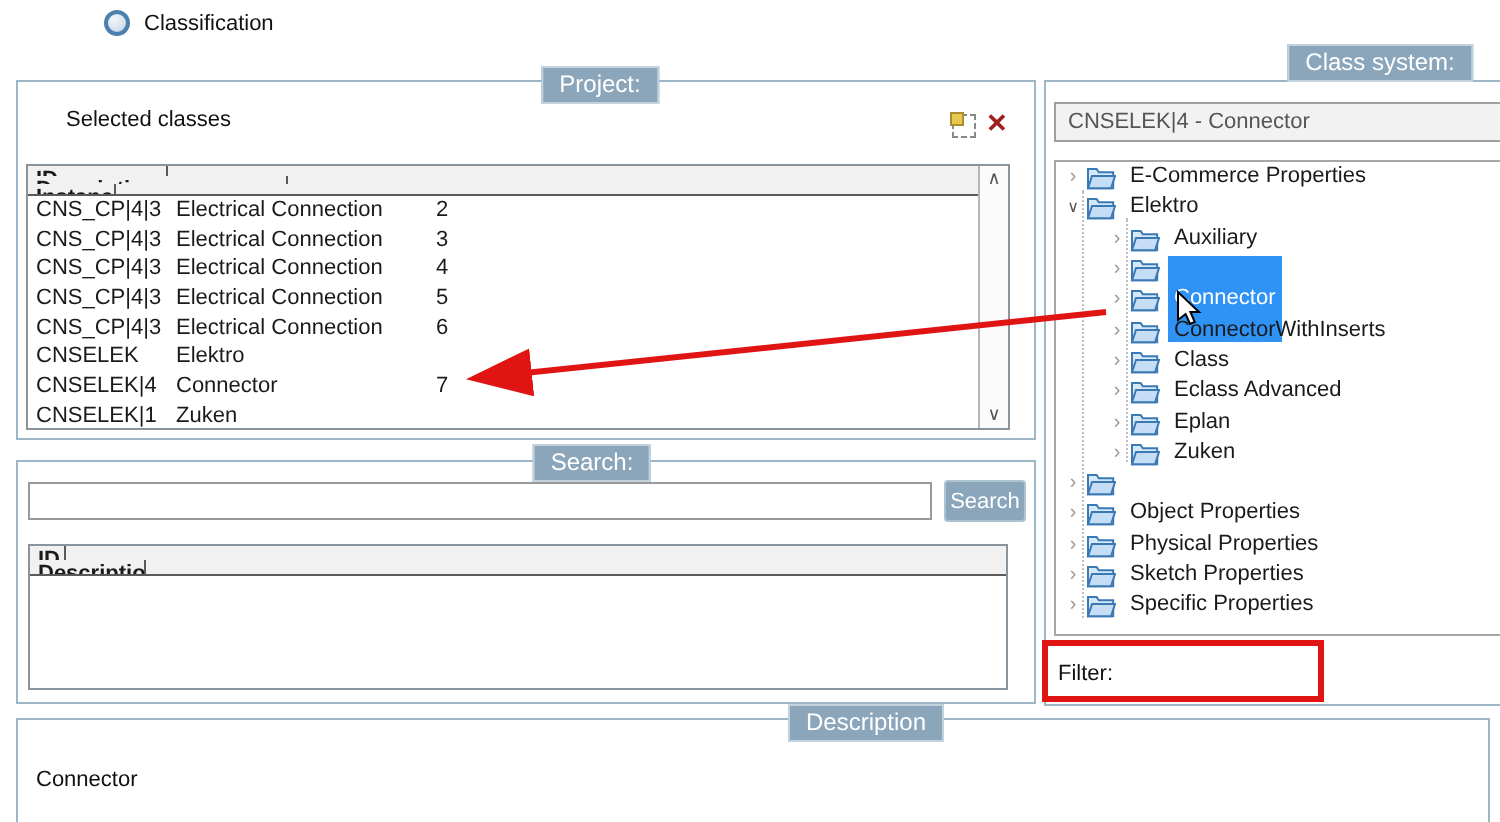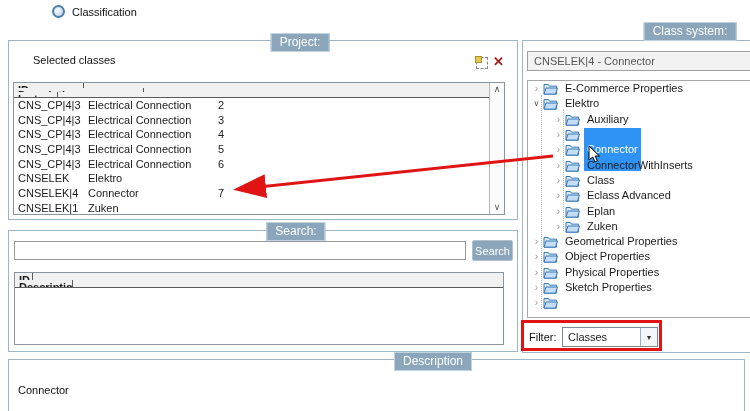--- a/index.html
+++ b/index.html
@@ -253,21 +253,20 @@
             <path d="M3 6 h11.5 l-2 6.1 H1 Z" fill="#c5def5" stroke="#3b79b5"></path>
           </svg></span>
         <span class="tree-label">Zuken</span>
       </div>
       <div class="tree-row" style="padding-left: 2px;">
         <span class="exp">›</span>
         <span class="folder"><svg width="15" height="13" viewBox="0 0 15 13">
             <path d="M1 2.5 h4.3 l1.1 1.6 h7.2 v8 H1 Z" fill="#d6e9f8" stroke="#3b79b5"></path>
             <path d="M3 6 h11.5 l-2 6.1 H1 Z" fill="#c5def5" stroke="#3b79b5"></path>
           </svg></span>
-        <span class="tree-label">Geometrical Properties</span>
       </div>
       <div class="tree-row" style="padding-left: 2px;">
         <span class="exp">›</span>
         <span class="folder"><svg width="15" height="13" viewBox="0 0 15 13">
             <path d="M1 2.5 h4.3 l1.1 1.6 h7.2 v8 H1 Z" fill="#d6e9f8" stroke="#3b79b5"></path>
             <path d="M3 6 h11.5 l-2 6.1 H1 Z" fill="#c5def5" stroke="#3b79b5"></path>
           </svg></span>
         <span class="tree-label">Object Properties</span>
       </div>
       <div class="tree-row" style="padding-left: 2px;">
@@ -285,28 +284,25 @@
             <path d="M3 6 h11.5 l-2 6.1 H1 Z" fill="#c5def5" stroke="#3b79b5"></path>
           </svg></span>
         <span class="tree-label">Sketch Properties</span>
       </div>
       <div class="tree-row" style="padding-left: 2px;">
         <span class="exp">›</span>
         <span class="folder"><svg width="15" height="13" viewBox="0 0 15 13">
             <path d="M1 2.5 h4.3 l1.1 1.6 h7.2 v8 H1 Z" fill="#d6e9f8" stroke="#3b79b5"></path>
             <path d="M3 6 h11.5 l-2 6.1 H1 Z" fill="#c5def5" stroke="#3b79b5"></path>
           </svg></span>
+        <span class="tree-label">Specific Properties</span>
       </div>
     </div>
 
   <span id="filter-label">Filter:</span>
-  <div id="filter-select">
-    <span id="filter-value">Classes</span>
-    <span id="filter-arrow-btn">▼</span>
-  </div>
   <div id="red-rect"></div>
 
   <div class="panel" id="desc-panel"></div>
   <div id="desc-text">Connector</div>
 
   <svg id="overlay" viewBox="0 0 750 411">
     <defs>
       <marker id="ah" markerWidth="12" markerHeight="10" refX="9" refY="4" orient="auto">
         <path d="M0,0 L11,4 L0,8 Z" fill="#e11414"></path>
       </marker>

